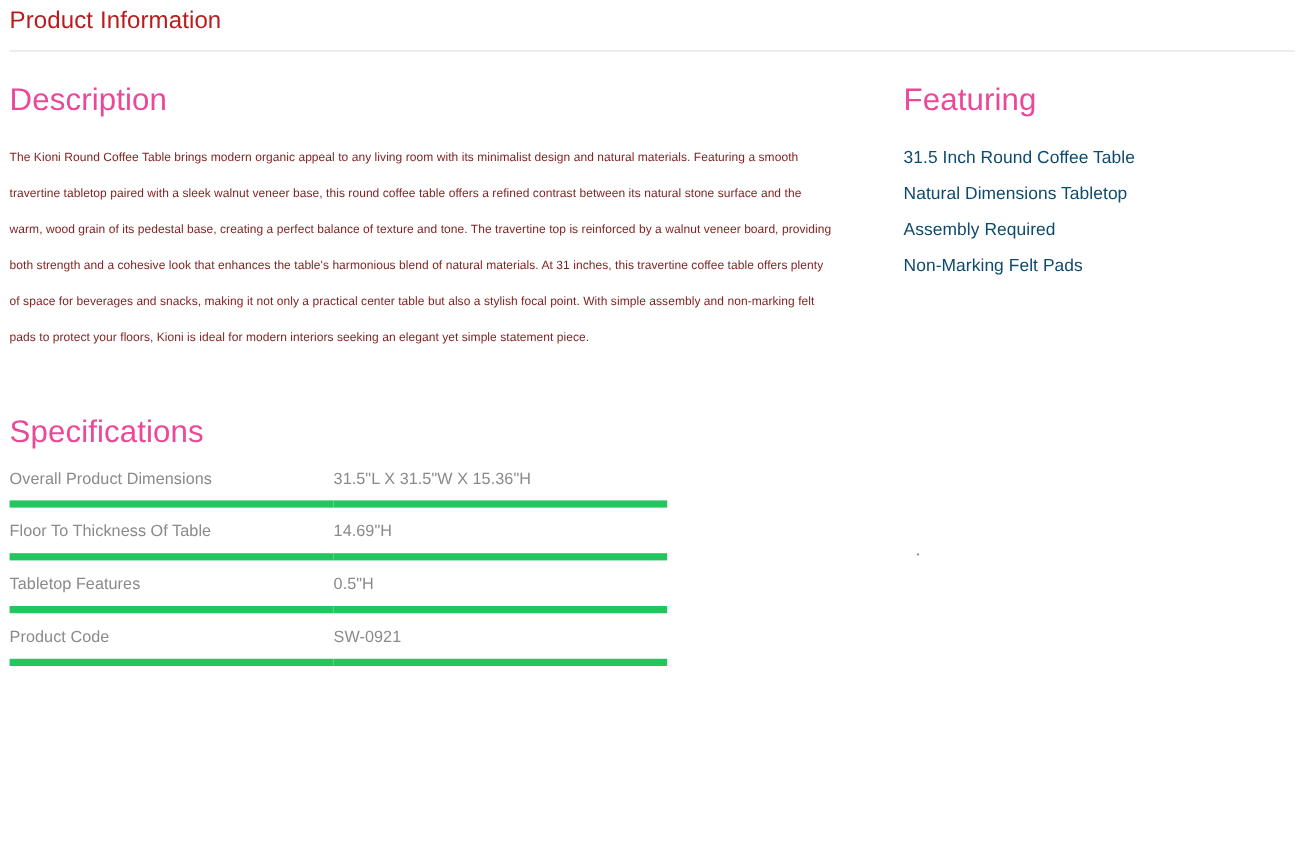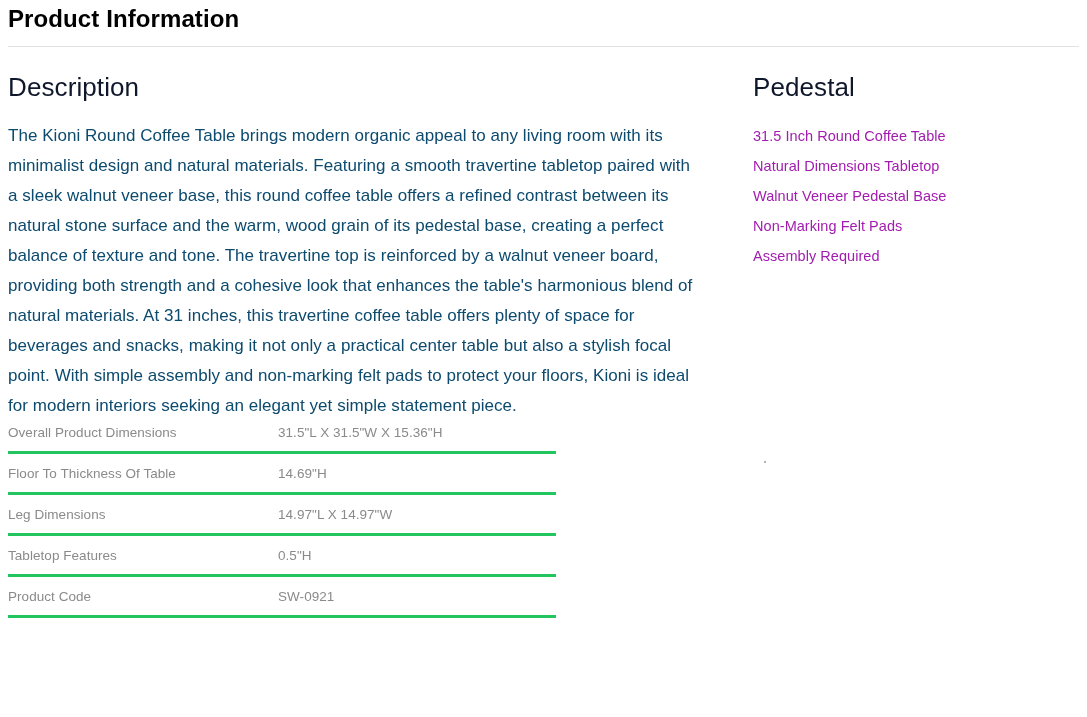--- a/index.html
+++ b/index.html
@@ -15,23 +15,23 @@
     overflow: hidden;
   }
   .page {
     position: relative;
     width: 1087px;
     height: 717px;
     box-sizing: border-box;
     padding: 0 8px;
   }
   .page-title {
-    font-size: 24px;
-    font-weight: 700;
-    color: #000000;
+    font-size: 20px;
+    font-weight: 400;
+    color: #b91c1c;
     letter-spacing: 0.1px;
     margin: 6px 0 0 0;
     padding: 0 0 14px 0;
     line-height: 1.1;
   }
   .title-rule {
     height: 1px;
     background: #e2e2e2;
     width: 1071px;
     margin: 0 0 0 0;
@@ -45,57 +45,57 @@
     width: 690px;
     flex: 0 0 690px;
   }
   .col-right {
     flex: 1 1 auto;
     padding-left: 55px;
   }
   h2.section-heading {
     font-size: 26px;
     font-weight: 400;
-    color: #0f172a;
+    color: #ec4899;
     margin: 26px 0 18px 0;
     line-height: 1.15;
     letter-spacing: 0.1px;
   }
   h2.features-heading {
     margin-top: 26px;
   }
   .description-text {
-    font-size: 17px;
+    font-size: 10px;
     line-height: 30px;
-    color: #0c4a6e;
+    color: #7f1d1d;
     max-width: 685px;
     margin: 0;
     letter-spacing: 0.05px;
   }
   .features-list {
     list-style: none;
     margin: 0;
     padding: 0;
   }
   .features-list li {
     font-size: 14.5px;
     line-height: 30px;
-    color: #a21caf;
+    color: #0c4a6e;
     letter-spacing: 0.05px;
   }
   h2.spec-heading {
     margin-top: 48px;
     margin-bottom: 12px;
   }
   .spec-table {
     width: 548px;
     border-collapse: collapse;
   }
   .spec-table tr {
-    border-bottom: 3px solid #22c55e;
+    border-bottom: 6px solid #22c55e;
   }
   .spec-table td {
     padding: 12px 0 11px 0;
     font-size: 13.5px;
     color: #8a8a8a;
     vertical-align: top;
     letter-spacing: 0.05px;
   }
   .spec-table td.spec-label {
     width: 270px;
@@ -124,56 +124,52 @@
   <h1 class="page-title">Product Information</h1>
   <div class="title-rule"></div>
 
   <div class="columns">
 
     <div class="col-left">
 
       <h2 class="section-heading">Description</h2>
       <p class="description-text">The Kioni Round Coffee Table brings modern organic appeal to any living room with its minimalist design and natural materials. Featuring a smooth travertine tabletop paired with a sleek walnut veneer base, this round coffee table offers a refined contrast between its natural stone surface and the warm, wood grain of its pedestal base, creating a perfect balance of texture and tone. The travertine top is reinforced by a walnut veneer board, providing both strength and a cohesive look that enhances the table's harmonious blend of natural materials. At 31 inches, this travertine coffee table offers plenty of space for beverages and snacks, making it not only a practical center table but also a stylish focal point. With simple assembly and non-marking felt pads to protect your floors, Kioni is ideal for modern interiors seeking an elegant yet simple statement piece.</p>
 
+      <h2 class="section-heading spec-heading">Specifications</h2>
 
       <table class="spec-table">
         <tbody>
           <tr>
             <td class="spec-label">Overall Product Dimensions</td>
             <td class="spec-value">31.5"L X 31.5"W X 15.36"H</td>
           </tr>
           <tr>
             <td class="spec-label">Floor To Thickness Of Table</td>
             <td class="spec-value">14.69"H</td>
-          </tr>
-          <tr>
-            <td class="spec-label">Leg Dimensions</td>
-            <td class="spec-value">14.97"L X 14.97"W</td>
           </tr>
           <tr>
             <td class="spec-label">Tabletop Features</td>
             <td class="spec-value">0.5"H</td>
           </tr>
           <tr>
             <td class="spec-label">Product Code</td>
             <td class="spec-value">SW-0921</td>
           </tr>
         </tbody>
       </table>
 
     </div>
 
     <div class="col-right">
-      <h2 class="section-heading features-heading">Pedestal</h2>
+      <h2 class="section-heading features-heading">Featuring</h2>
       <ul class="features-list">
         <li>31.5 Inch Round Coffee Table</li>
         <li>Natural Dimensions Tabletop</li>
-        <li>Walnut Veneer Pedestal Base</li>
+        <li>Assembly Required</li>
         <li>Non-Marking Felt Pads</li>
-        <li>Assembly Required</li>
       </ul>
     </div>
 
   </div>
 
   <div class="dot-mark"></div>
 
 </div>
 
 </body></html>

